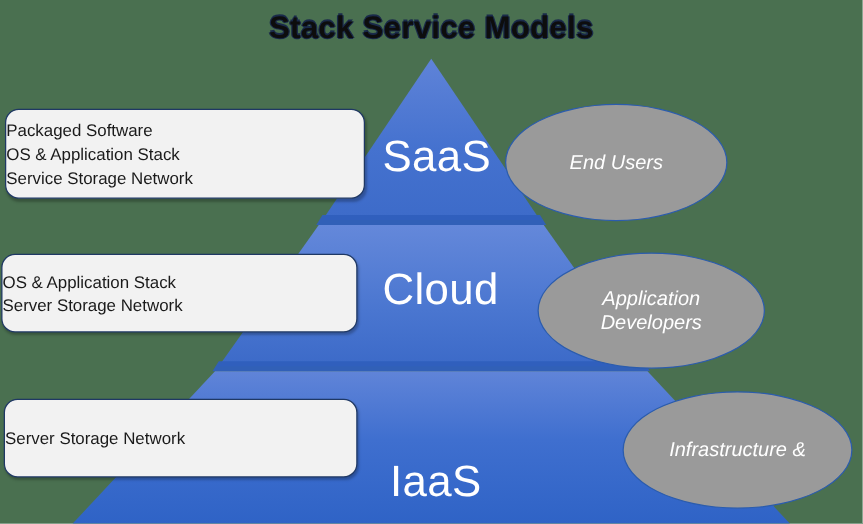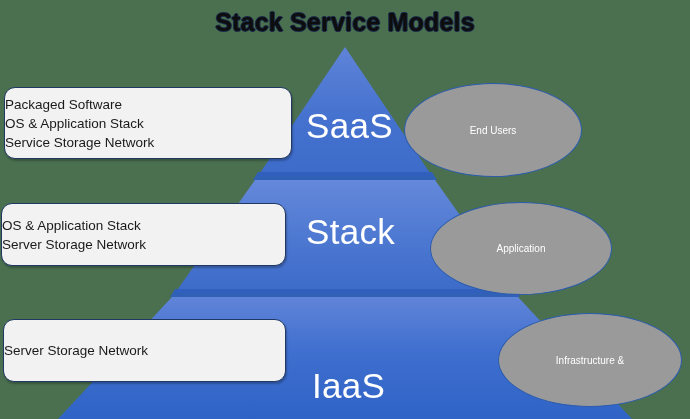--- a/index.html
+++ b/index.html
@@ -90,24 +90,25 @@
     position: absolute;
     background: #9a9a9a;
     border: 1.2px solid #2b5cad;
     border-radius: 50%;
     box-sizing: border-box;
     display: flex;
     flex-direction: column;
     align-items: center;
     justify-content: center;
     color: #ffffff;
-    font-size: 10px;
+    font-size: 16px;
     line-height: 19px;
     text-align: center;
     z-index: 5;
+    font-style: italic;
   }
   #persona-saas { left: 404px; top: 83px;  width: 178px; height: 94px; }
   #persona-paas { left: 430px; top: 202px; width: 182px; height: 93px; }
   #persona-iaas { left: 498px; top: 313px; width: 184px; height: 94px; }
   .persona-line { display: block; }
 </style>
 </head>
 <body>
 
 <div id="stage">
@@ -138,21 +139,21 @@
     <polygon points="255,180 435,180 515,293 175,293" fill="url(#gradMid)"></polygon>
 
     <polygon points="175,289 515,289 520,297 170,297" fill="#2f5fbd" opacity="0.95"></polygon>
 
     <polygon points="172,297 518,297 632,419 58,419" fill="url(#gradBot)"></polygon>
   </svg>
 
   <div id="title">Stack Service Models</div>
 
   <div class="tier-label" id="label-saas">SaaS</div>
-  <div class="tier-label" id="label-paas">Stack</div>
+  <div class="tier-label" id="label-paas">Cloud</div>
   <div class="tier-label" id="label-iaas">IaaS</div>
 
   <div class="info-box" id="box-saas">
     <span class="info-line">Packaged Software</span>
     <span class="info-line">OS &amp; Application Stack</span>
     <span class="info-line">Service Storage Network</span>
   </div>
 
   <div class="info-box" id="box-paas">
     <span class="info-line">OS &amp; Application Stack</span>
@@ -162,19 +163,20 @@
   <div class="info-box" id="box-iaas">
     <span class="info-line">Server Storage Network</span>
   </div>
 
   <div class="persona" id="persona-saas">
     <span class="persona-line">End Users</span>
   </div>
 
   <div class="persona" id="persona-paas">
     <span class="persona-line">Application</span>
+    <span class="persona-line">Developers</span>
   </div>
 
   <div class="persona" id="persona-iaas">
     <span class="persona-line">Infrastructure &amp;</span>
   </div>
 
 </div>
 
 </body></html>

